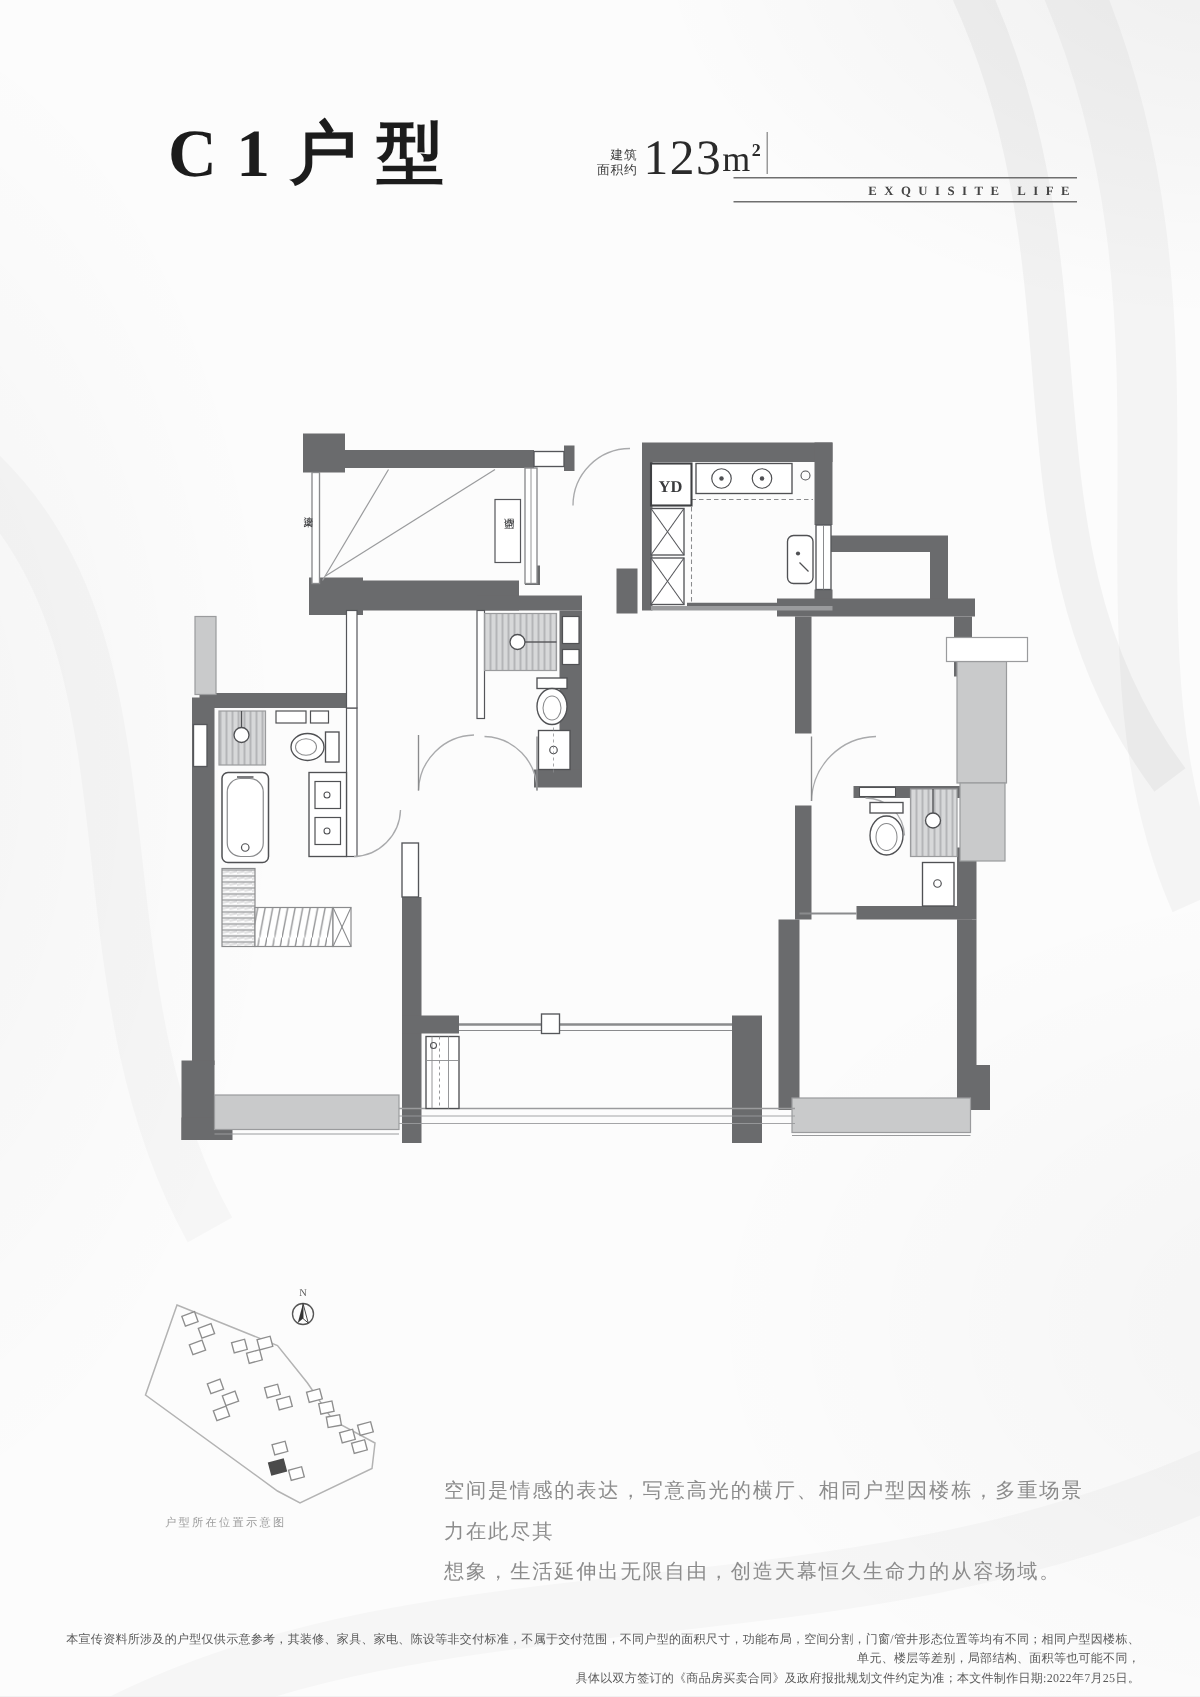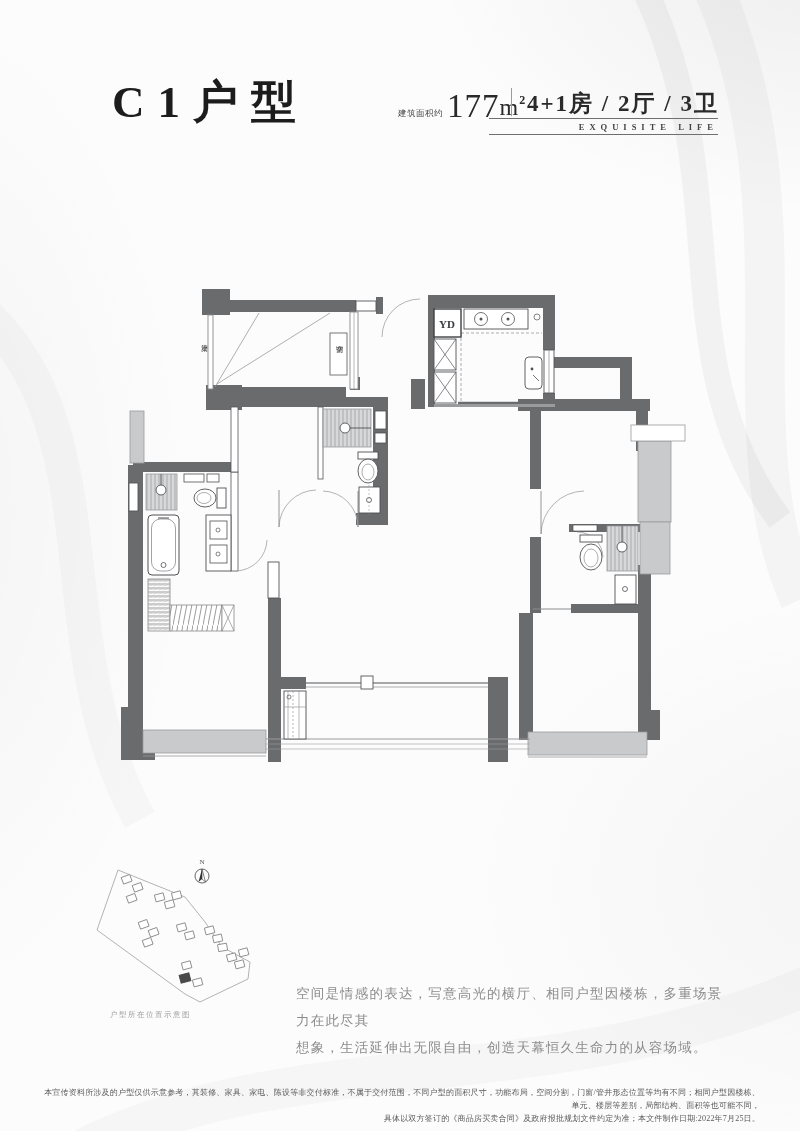--- a/index.html
+++ b/index.html
@@ -12,21 +12,21 @@
       #fcfcfc;
     font-family:Liberation Serif, serif;
   }
   .silk{position:absolute;inset:0;pointer-events:none;}
   
   .title{
     position:absolute;left:112px;top:80px;font-size:45px;font-weight:900;
     color:#1c1c1c;letter-spacing:13px;line-height:1;
   }
   .area-block{position:absolute;left:398px;top:86px;height:34px;display:flex;align-items:flex-end;}
-  .area-prefix{display:flex;flex-direction:row;justify-content:flex-end;margin-right:4px;padding-bottom:2px;}
+  .area-prefix{display:flex;flex-direction:column;justify-content:flex-end;margin-right:4px;padding-bottom:2px;}
   .area-prefix span{font-size:8.5px;color:#3a3a3a;line-height:10px;letter-spacing:0.5px;text-align:right;}
   .area-value{font-size:33px;color:#2a2a2a;font-weight:500;line-height:28px;letter-spacing:1px;}
   .area-unit{font-size:24px;color:#2a2a2a;font-weight:500;line-height:26px;}
   .area-sup{font-size:12px;color:#2a2a2a;font-weight:600;vertical-align:top;position:relative;top:-12px;left:1px;}
   .spec-divider{position:absolute;left:511px;top:88px;width:1px;height:28px;background:#9a9a9a;}
   .spec{position:absolute;left:527px;top:88px;font-size:23px;color:#2a2a2a;font-weight:600;letter-spacing:2px;}
   .tagline-band{position:absolute;left:489px;top:118px;width:229px;border-top:1px solid #6f6f6f;border-bottom:1px solid #6f6f6f;}
   .tagline-band div{font-size:8.5px;color:#444;letter-spacing:5px;text-align:right;padding:2.5px 0 2px 0;font-weight:600;}
   
   .plan{position:absolute;left:118px;top:287px;}
@@ -50,26 +50,25 @@
     <path d="M 80,1150 C 300,1040 560,1100 820,980" stroke="rgba(0,0,0,0.025)" stroke-width="40" fill="none"></path>
   </svg>
 
   <div class="title">C1户型</div>
 
   <div class="area-block">
     <div class="area-prefix">
       <span>建筑</span>
       <span>面积约</span>
     </div>
-    <span class="area-value">177</span>
+    <span class="area-value">123</span>
     <span class="area-unit">m</span>
     <span class="area-sup">2</span>
   </div>
   <div class="spec-divider"></div>
-  <div class="spec">4+1房 / 2厅 / 3卫</div>
   <div class="tagline-band">
     <div>EXQUISITE LIFE</div>
   </div>
 
   <svg class="plan" width="572" height="478" viewBox="0 0 572 478">
     <defs>
       <pattern id="stripes" width="4" height="4" patternUnits="userSpaceOnUse">
         <rect width="4" height="4" fill="#d7d8d9"></rect>
         <line x1="1" y1="0" x2="1" y2="4" stroke="#b4b5b7" stroke-width="1.3"></line>
       </pattern>

